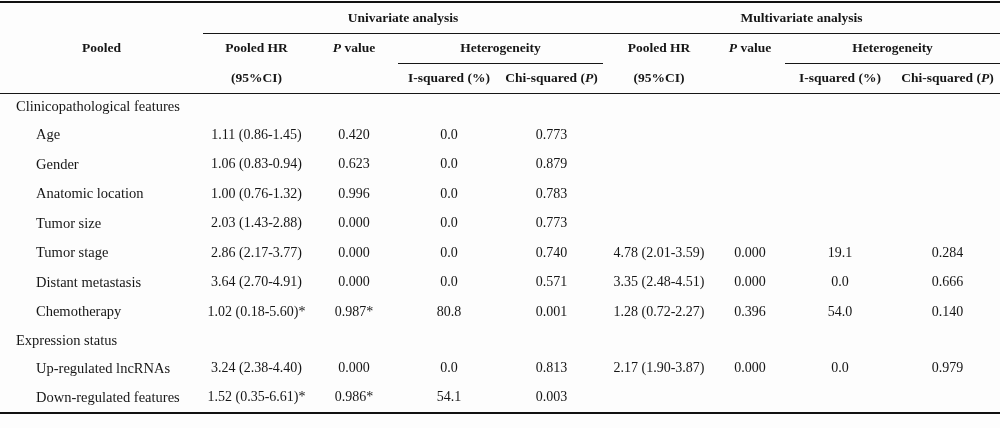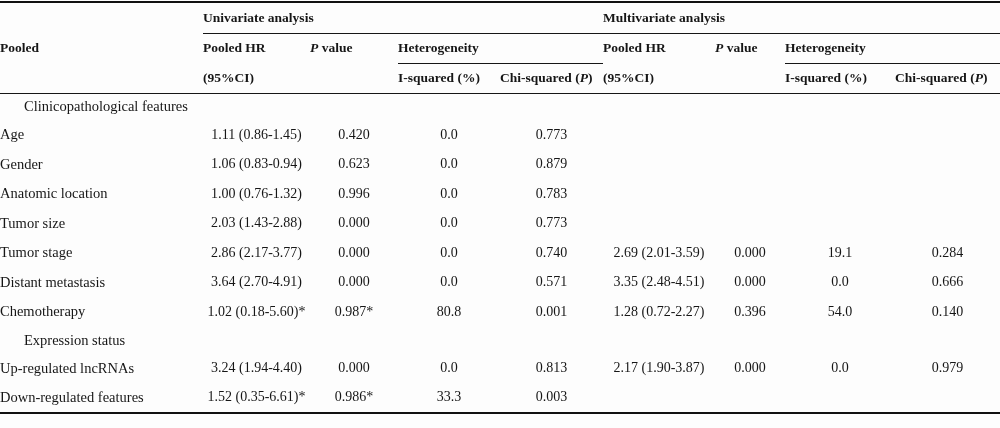--- a/index.html
+++ b/index.html
@@ -29,37 +29,38 @@
     padding: 0;
     font-weight: normal;
     vertical-align: middle;
     font-size: 14px;
     overflow: hidden;
     white-space: nowrap;
   }
   thead th {
     font-weight: bold;
     font-size: 13.5px;
-    text-align: left;
+    text-align: center;
   }
   thead tr { height: 30px; }
   tr.group-row { height: 31px; }
   .th-factors { border-bottom: 1.6px solid #161616; }
   th.group-span { border-bottom: 1.3px solid #161616; }
   th.het-span { border-bottom: 1.1px solid #161616; }
   tr.sub2 th { border-bottom: 1.6px solid #161616; }
   .it { font-style: italic; }
   td.val { text-align: center; }
   td.label-section {
     text-align: left;
-    padding-left: 24px;
+    padding-left: 16px;
     font-size: 14.5px;
   }
   td.label-factor {
     text-align: left;
+    padding-left: 36px;
     font-size: 14.5px;
   }
   tbody tr.section-row { height: 27px; }
   tbody tr.data-row { height: 29.5px; }
 </style>
 </head>
 <body>
 
 <div class="page">
   <table class="meta">
@@ -146,21 +147,21 @@
         <td class="val"></td>
         <td class="val"></td>
         <td class="val"></td>
       </tr>
       <tr class="data-row">
         <td class="label-factor">Tumor stage</td>
         <td class="val">2.86 (2.17-3.77)</td>
         <td class="val">0.000</td>
         <td class="val">0.0</td>
         <td class="val">0.740</td>
-        <td class="val">2.69 (2.01-3.59)</td>
+        <td class="val">4.78 (2.01-3.59)</td>
         <td class="val">0.000</td>
         <td class="val">19.1</td>
         <td class="val">0.284</td>
       </tr>
       <tr class="data-row">
         <td class="label-factor">Distant metastasis</td>
         <td class="val">3.64 (2.70-4.91)</td>
         <td class="val">0.000</td>
         <td class="val">0.0</td>
         <td class="val">0.571</td>
@@ -178,34 +179,34 @@
         <td class="val">1.28 (0.72-2.27)</td>
         <td class="val">0.396</td>
         <td class="val">54.0</td>
         <td class="val">0.140</td>
       </tr>
       <tr class="section-row">
         <td class="label-section" colspan="9">Expression status</td>
       </tr>
       <tr class="data-row">
         <td class="label-factor">Up-regulated lncRNAs</td>
-        <td class="val">3.24 (1.94-4.40)</td>
+        <td class="val">3.24 (2.38-4.40)</td>
         <td class="val">0.000</td>
         <td class="val">0.0</td>
         <td class="val">0.813</td>
         <td class="val">2.17 (1.90-3.87)</td>
         <td class="val">0.000</td>
         <td class="val">0.0</td>
         <td class="val">0.979</td>
       </tr>
       <tr class="data-row">
         <td class="label-factor">Down-regulated features</td>
         <td class="val">1.52 (0.35-6.61)*</td>
         <td class="val">0.986*</td>
-        <td class="val">33.3</td>
+        <td class="val">54.1</td>
         <td class="val">0.003</td>
         <td class="val"></td>
         <td class="val"></td>
         <td class="val"></td>
         <td class="val"></td>
       </tr>
     </tbody>
   </table>
 </div>
 

